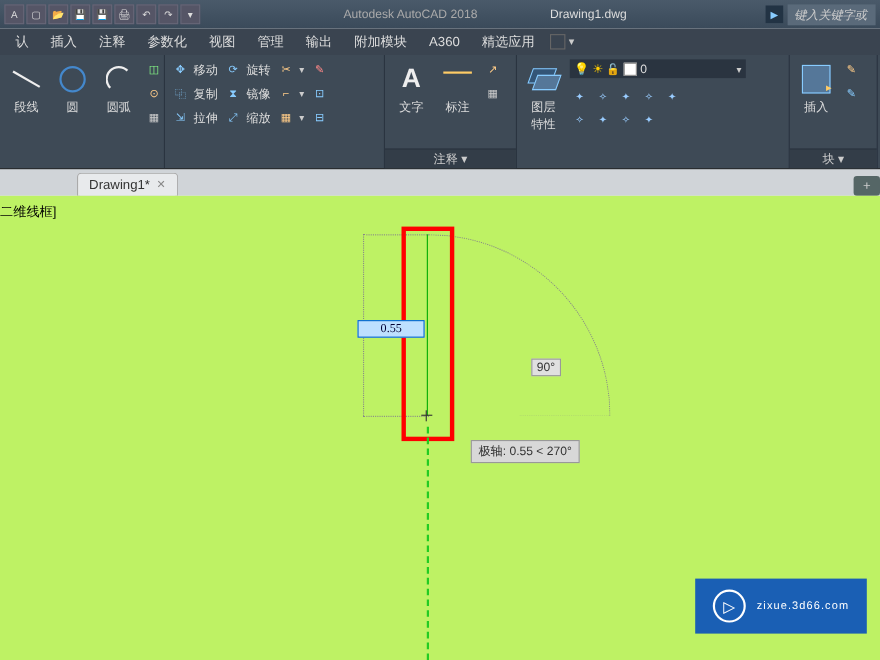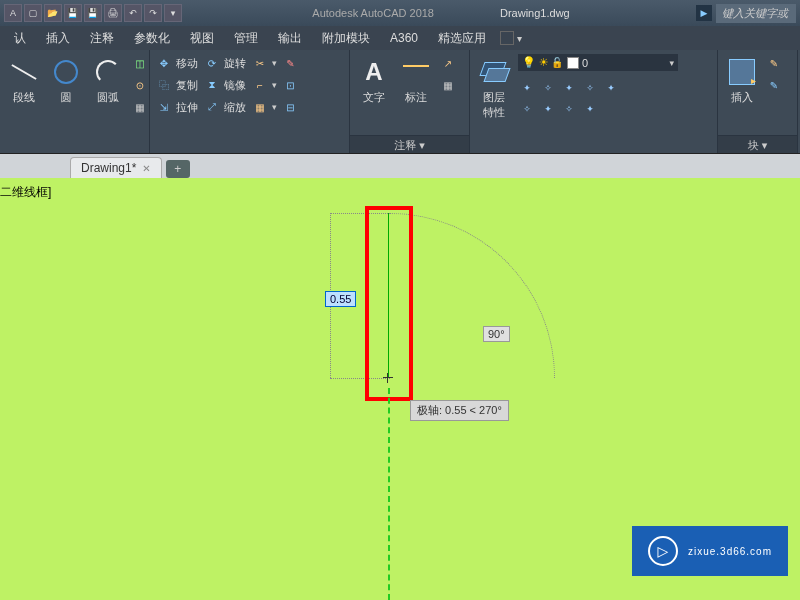--- a/index.html
+++ b/index.html
@@ -33,35 +33,35 @@
 .layer-row { display: flex; align-items: center; gap: 3px; background: #2a3440; padding: 2px 4px; width: 160px; }
 .layer-row .bulb { color: #ff0; font-size: 11px; }
 .layer-row .sun { color: #fc0; font-size: 11px; }
 .layer-row .lock { color: #ccc; font-size: 10px; }
 .layer-row .sw { width: 12px; height: 12px; background: #fff; border: 1px solid #888; }
 .layer-row .nm { color: #ddd; font-size: 11px; flex: 1; }
 .layer-row .dd { color: #ccc; font-size: 9px; }
 .layer-tools { display: grid; grid-template-columns: repeat(5, 18px); gap: 3px; margin-top: 4px; }
 .layer-tools .lt { width: 18px; height: 18px; display: flex; align-items: center; justify-content: center; cursor: pointer; font-size: 9px; color: #9cf; }
 
-.doc-tabs { height: 24px; background: #d0d4d8; display: flex; align-items: flex-end; padding-left: 70px; gap: 0; }
+.doc-tabs { height: 24px; background: #d0d4d8; display: flex; align-items: flex-end; padding-left: 70px; gap: 0; justify-content: space-between; }
 .doc-tab { background: #e8eaec; border: 1px solid #aaa; border-bottom: none; padding: 3px 10px; font-size: 12px; color: #333; border-radius: 4px 4px 0 0; display: flex; align-items: center; gap: 6px; cursor: pointer; }
 .doc-tab .cls { color: #888; font-size: 10px; }
 .add-tab { width: 24px; height: 18px; background: #566; color: #ccc; display: flex; align-items: center; justify-content: center; border-radius: 3px; margin-left: 4px; cursor: pointer; font-size: 12px; }
 
 .canvas { position: absolute; top: 178px; left: 0; right: 0; bottom: 0; background: #bef264; }
 .vt-label { position: absolute; top: 6px; left: 0; font-size: 12px; color: #000; }
 
 
 .dotted-box { position: absolute; border: 1px dotted #888; }
 .arc { position: absolute; border: 1px dotted #888; border-left: none; border-bottom: none; border-radius: 0 100% 0 0; }
 .red-rect { position: absolute; border: 4px solid #f00; }
 .green-vline { position: absolute; width: 0; border-left: 1px solid #0a0; }
 .green-dash { position: absolute; width: 0; border-left: 2px dashed #2c2; }
-.dim-input { position: absolute; background: #bde0ff; border: 1px solid #06c; color: #003; font-size: 11px; padding: 1px 4px; }
+.dim-input { position: absolute; background: #bde0ff; border: 1px solid #06c; color: #003; font-size: 11px; padding: 1px 20px; font-family: Liberation Serif, serif; }
 .angle-label { position: absolute; background: #e0e0e0; border: 1px solid #999; color: #333; font-size: 11px; padding: 1px 4px; }
 .polar-tip { position: absolute; background: #d8d8d8; border: 1px solid #999; color: #333; font-size: 11px; padding: 2px 6px; }
 .cross { position: absolute; width: 10px; height: 10px; }
 .cross:before, .cross:after { content: ""; position: absolute; background: #333; }
 .cross:before { left: 4px; top: 0; width: 1px; height: 10px; }
 .cross:after { top: 4px; left: 0; height: 1px; width: 10px; }
 
 .watermark { position: absolute; right: 12px; bottom: 24px; background: #1a5fb4; color: #fff; padding: 10px 16px; display: flex; align-items: center; gap: 10px; }
 .watermark .pl { width: 30px; height: 30px; border: 2px solid #fff; border-radius: 50%; display: flex; align-items: center; justify-content: center; font-size: 14px; }
 .watermark .tx1 { font-size: 18px; font-weight: bold; letter-spacing: 2px; }
@@ -315,21 +315,21 @@
   <div class="green-vline" style="left:388px; top:35px; height:165px;"></div>
 
   <div class="cross" style="left:383px; top:195px;"></div>
 
   <div class="green-dash" style="left:388px; top:210px; height:212px;"></div>
 
   <div class="dim-input" style="left:325px; top:113px;">0.55</div>
 
   <div class="angle-label" style="left:483px; top:148px;">90°</div>
 
-  <div class="polar-tip" style="left:410px; top:222px;">极轴: 0.55 &lt; 270°</div>
+  <div class="polar-tip" style="left:428px; top:222px;">极轴: 0.55 &lt; 270°</div>
 
   <div class="watermark">
     <div class="pl">▷</div>
     <div>
       <div class="tx2">zixue.3d66.com</div>
     </div>
   </div>
 </div>
 
 </body></html>

